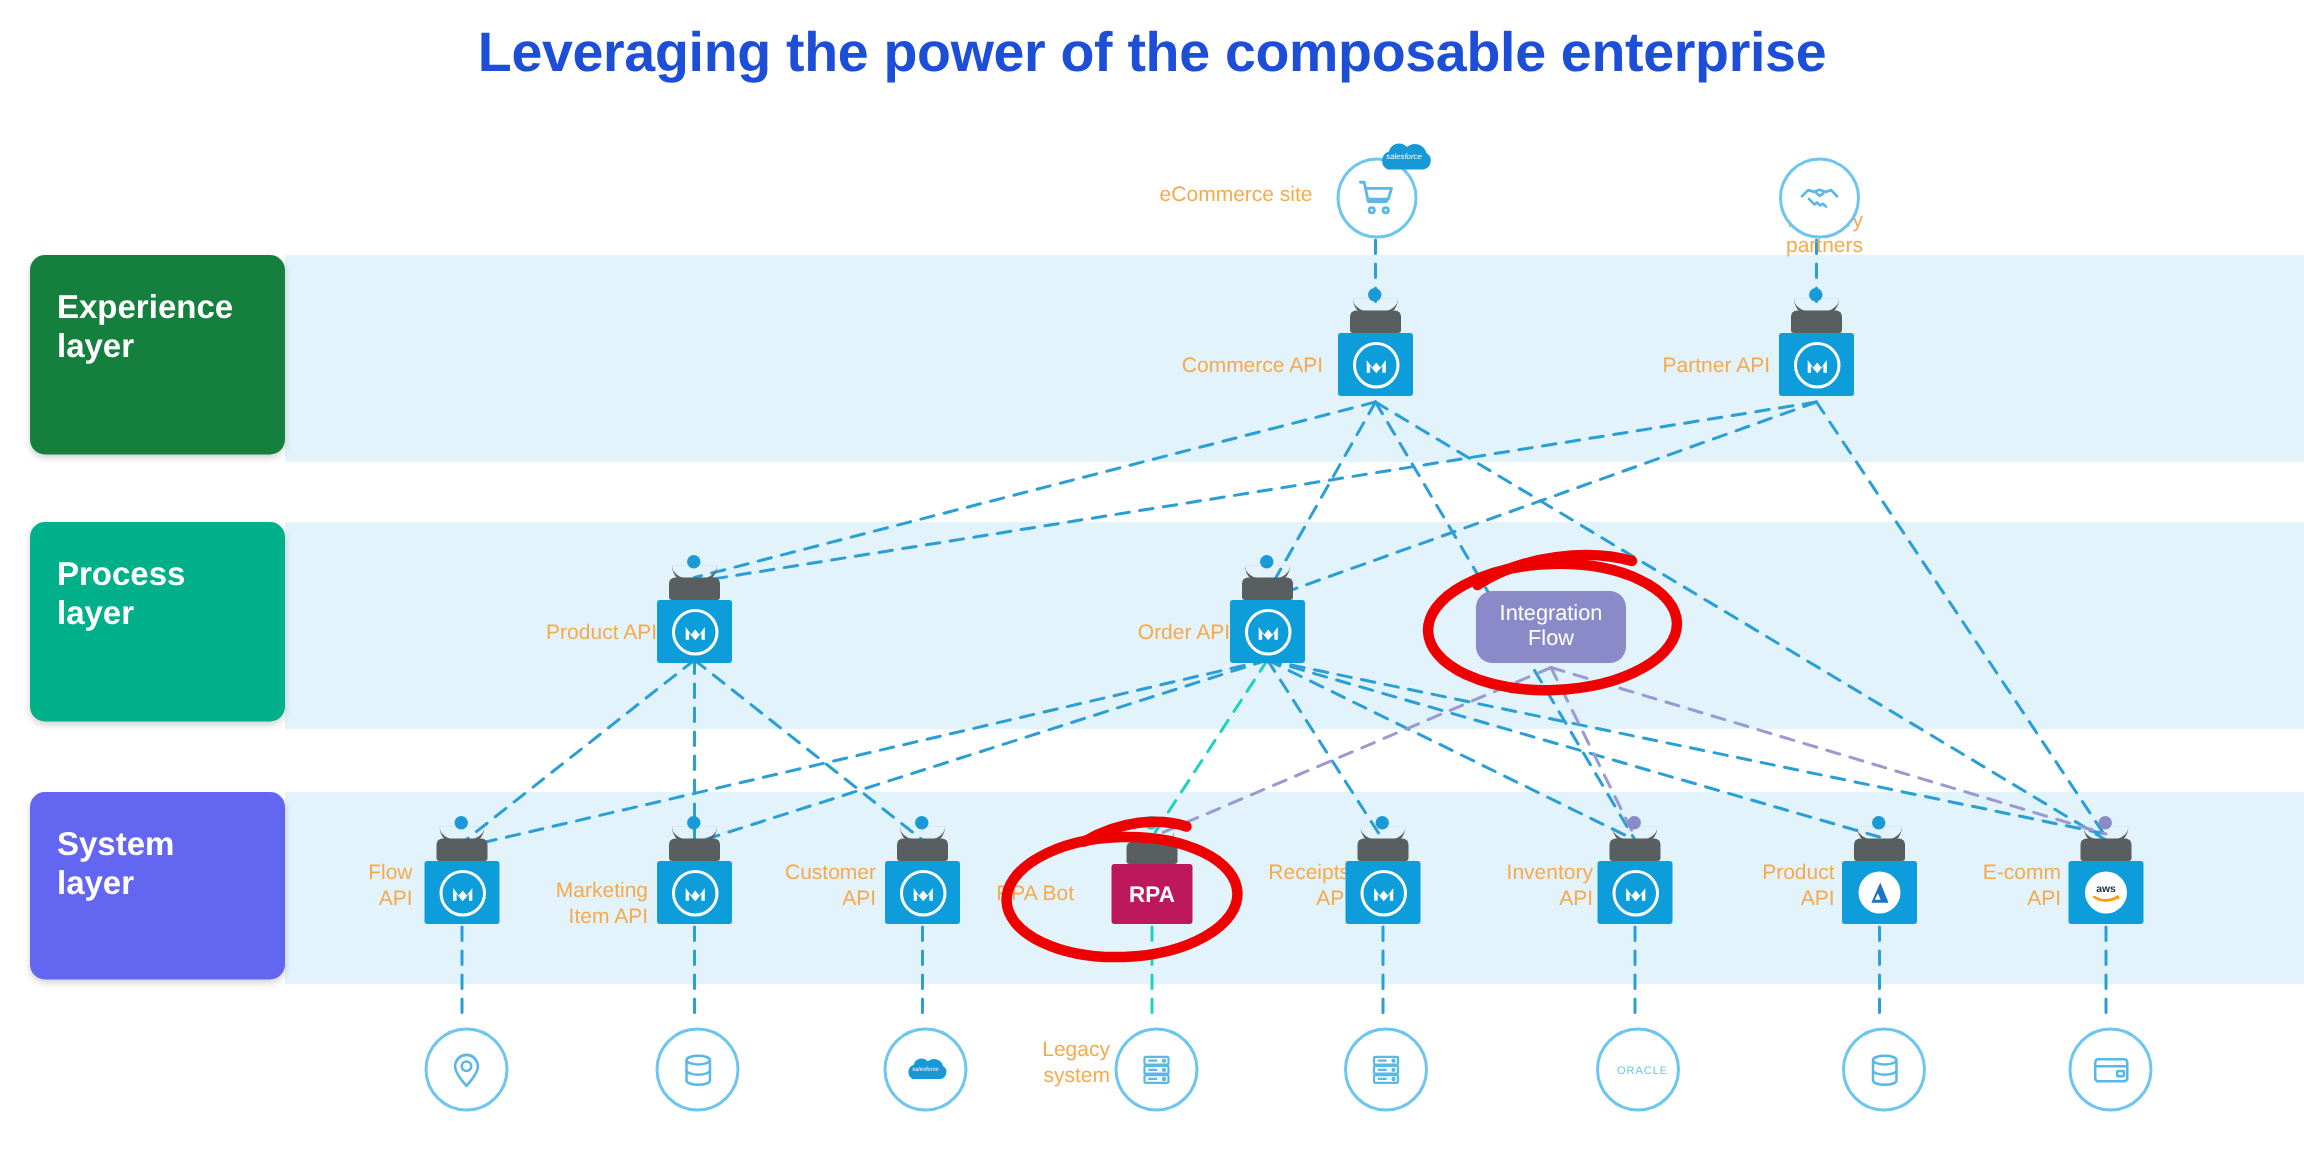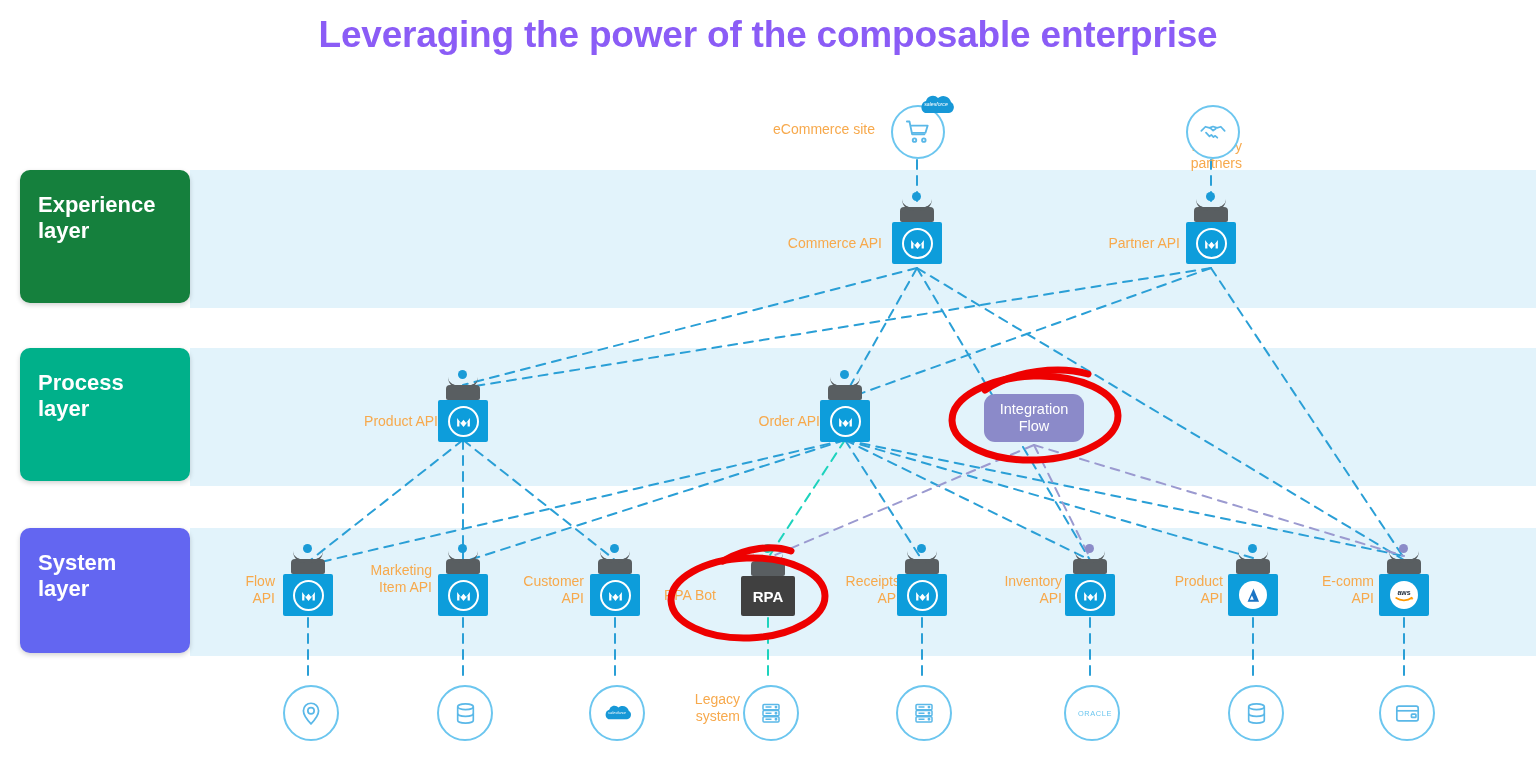--- a/index.html
+++ b/index.html
@@ -3,21 +3,21 @@
 <meta charset="utf-8">
 <style>
   html,body{margin:0;padding:0;background:#ffffff;}
   body{width:1536px;height:769px;position:relative;overflow:hidden;
        font-family:"Liberation Sans","DejaVu Sans",sans-serif;}
 
   #stage{position:absolute;left:0;top:0;width:1536px;height:769px;}
 
   
   .title{position:absolute;left:0;top:14px;width:1536px;text-align:center;
-         font-size:37px;font-weight:bold;color:#8b5cf6;letter-spacing:-0.2px;}
+         font-size:37px;font-weight:bold;color:#1d4ed8;letter-spacing:-0.2px;}
 
   
   .band{position:absolute;left:190px;background:#e2f3fb;}
   .band.exp{top:170px;height:138px;width:1346px;}
   .band.proc{top:348px;height:138px;width:1346px;}
   .band.sys{top:528px;height:128px;width:1346px;}
 
   .layer-chip{position:absolute;left:20px;width:170px;border-radius:10px;
               color:#ffffff;font-size:22px;font-weight:bold;line-height:1.18;
               padding:22px 0 0 18px;box-sizing:border-box;
@@ -49,21 +49,21 @@
   .mule svg{display:block;}
 
   .node-label{position:absolute;color:#f7a94c;font-size:14px;line-height:1.18;
               text-align:right;}
 
   
   .flowbox{position:absolute;width:100px;height:48px;background:#8b8ac9;
            border-radius:11px;color:#ffffff;font-size:14.5px;line-height:1.2;
            display:flex;flex-direction:column;align-items:center;justify-content:center;
            text-align:center;}
-  .rpabox{position:absolute;width:54px;height:40px;background:#404040;
+  .rpabox{position:absolute;width:54px;height:40px;background:#be185d;
           border-radius:2px;color:#ffffff;font-size:15px;font-weight:bold;
           display:flex;align-items:center;justify-content:center;}
 
   
   .circ{position:absolute;border:2px solid #6cc6ef;border-radius:50%;
         background:#ffffff;display:flex;align-items:center;justify-content:center;}
   .circ svg{display:block;}
 
   .sf-cloud{position:absolute;}
 
@@ -246,21 +246,21 @@
       <div class="api-cap"></div>
       <div class="mule">
         <svg width="17" height="17" viewBox="0 0 24 24">
             <path d="M3 19V7l5.2 7.2L12 9.4l3.8 4.8L21 7v12h-3.2v-6.3L12 19.6 6.2 12.7V19z" fill="#ffffff"></path>
           </svg>
       </div>
     </div>
   </div>
 
   <div class="node">
-    <div class="node-label" style="left:328px;top:562px;width:104px;">
+    <div class="node-label" style="left:328px;top:585px;width:104px;">
       <span>Marketing</span><br>
       <span>Item API</span>
     </div>
     <div class="api-box" style="left:438px;top:574px;">
       <div class="api-dot"></div>
       <div class="api-cap"></div>
       <div class="mule">
         <svg width="17" height="17" viewBox="0 0 24 24">
             <path d="M3 19V7l5.2 7.2L12 9.4l3.8 4.8L21 7v12h-3.2v-6.3L12 19.6 6.2 12.7V19z" fill="#ffffff"></path>
           </svg>

